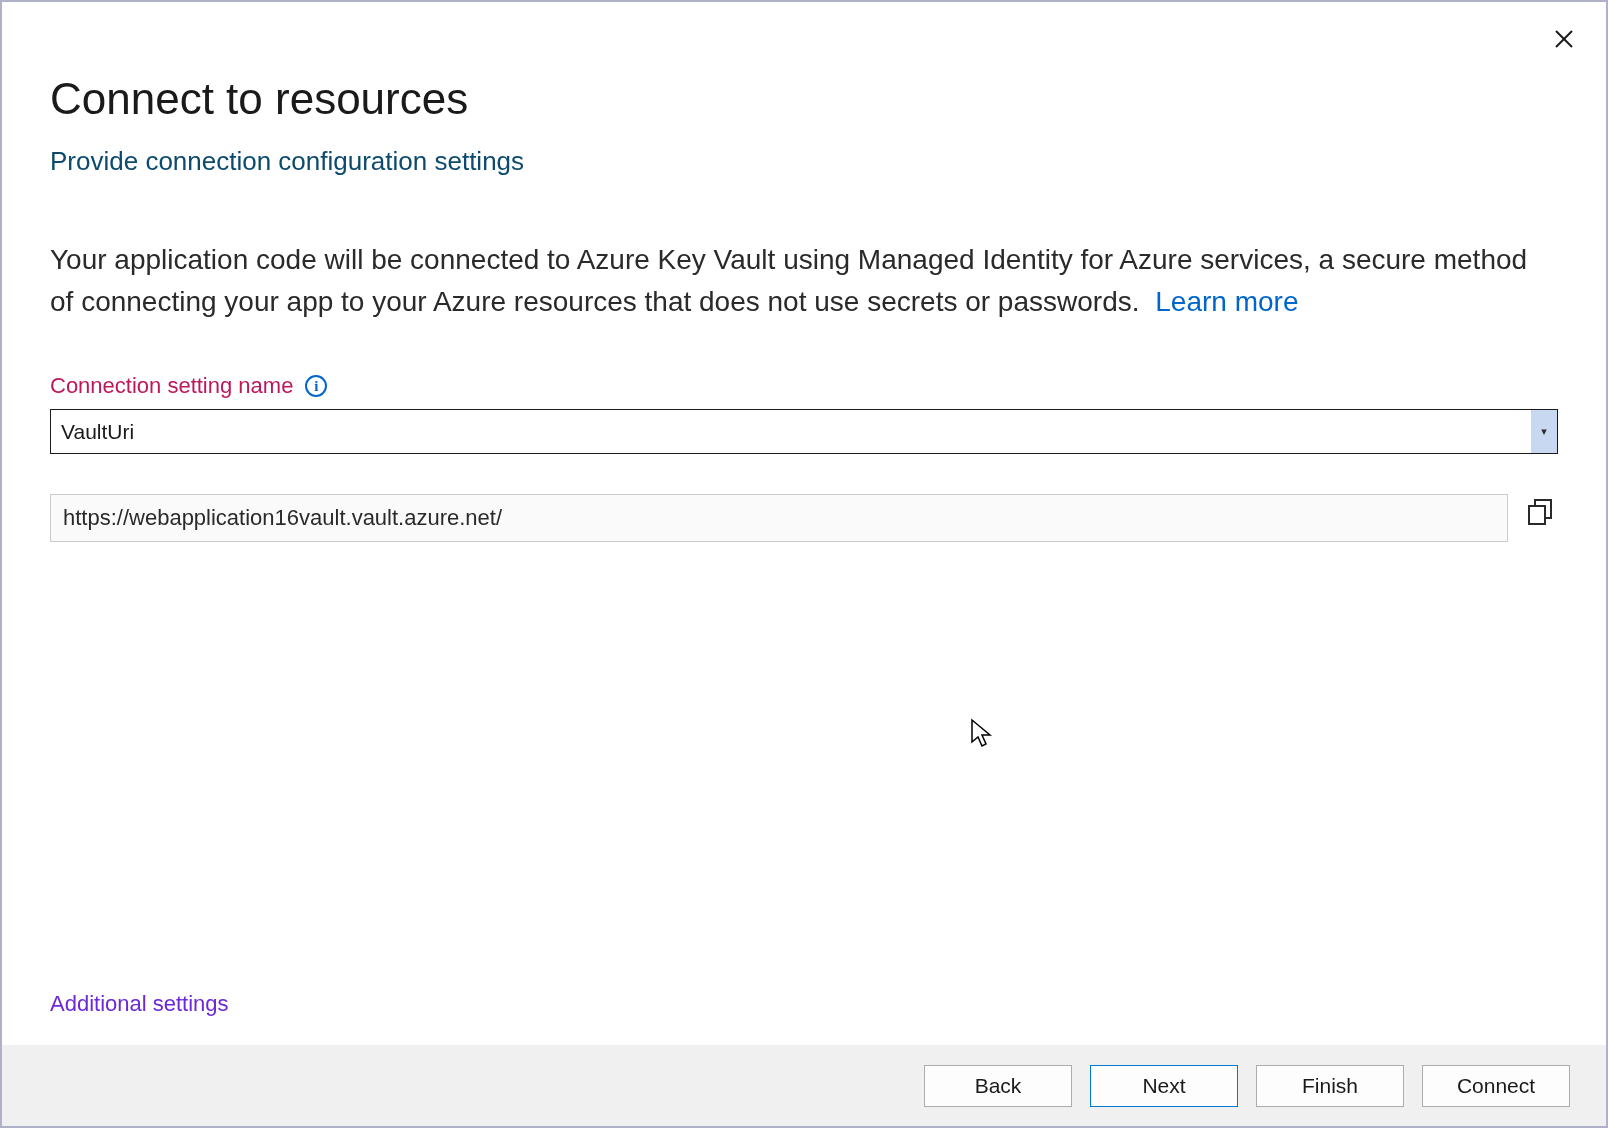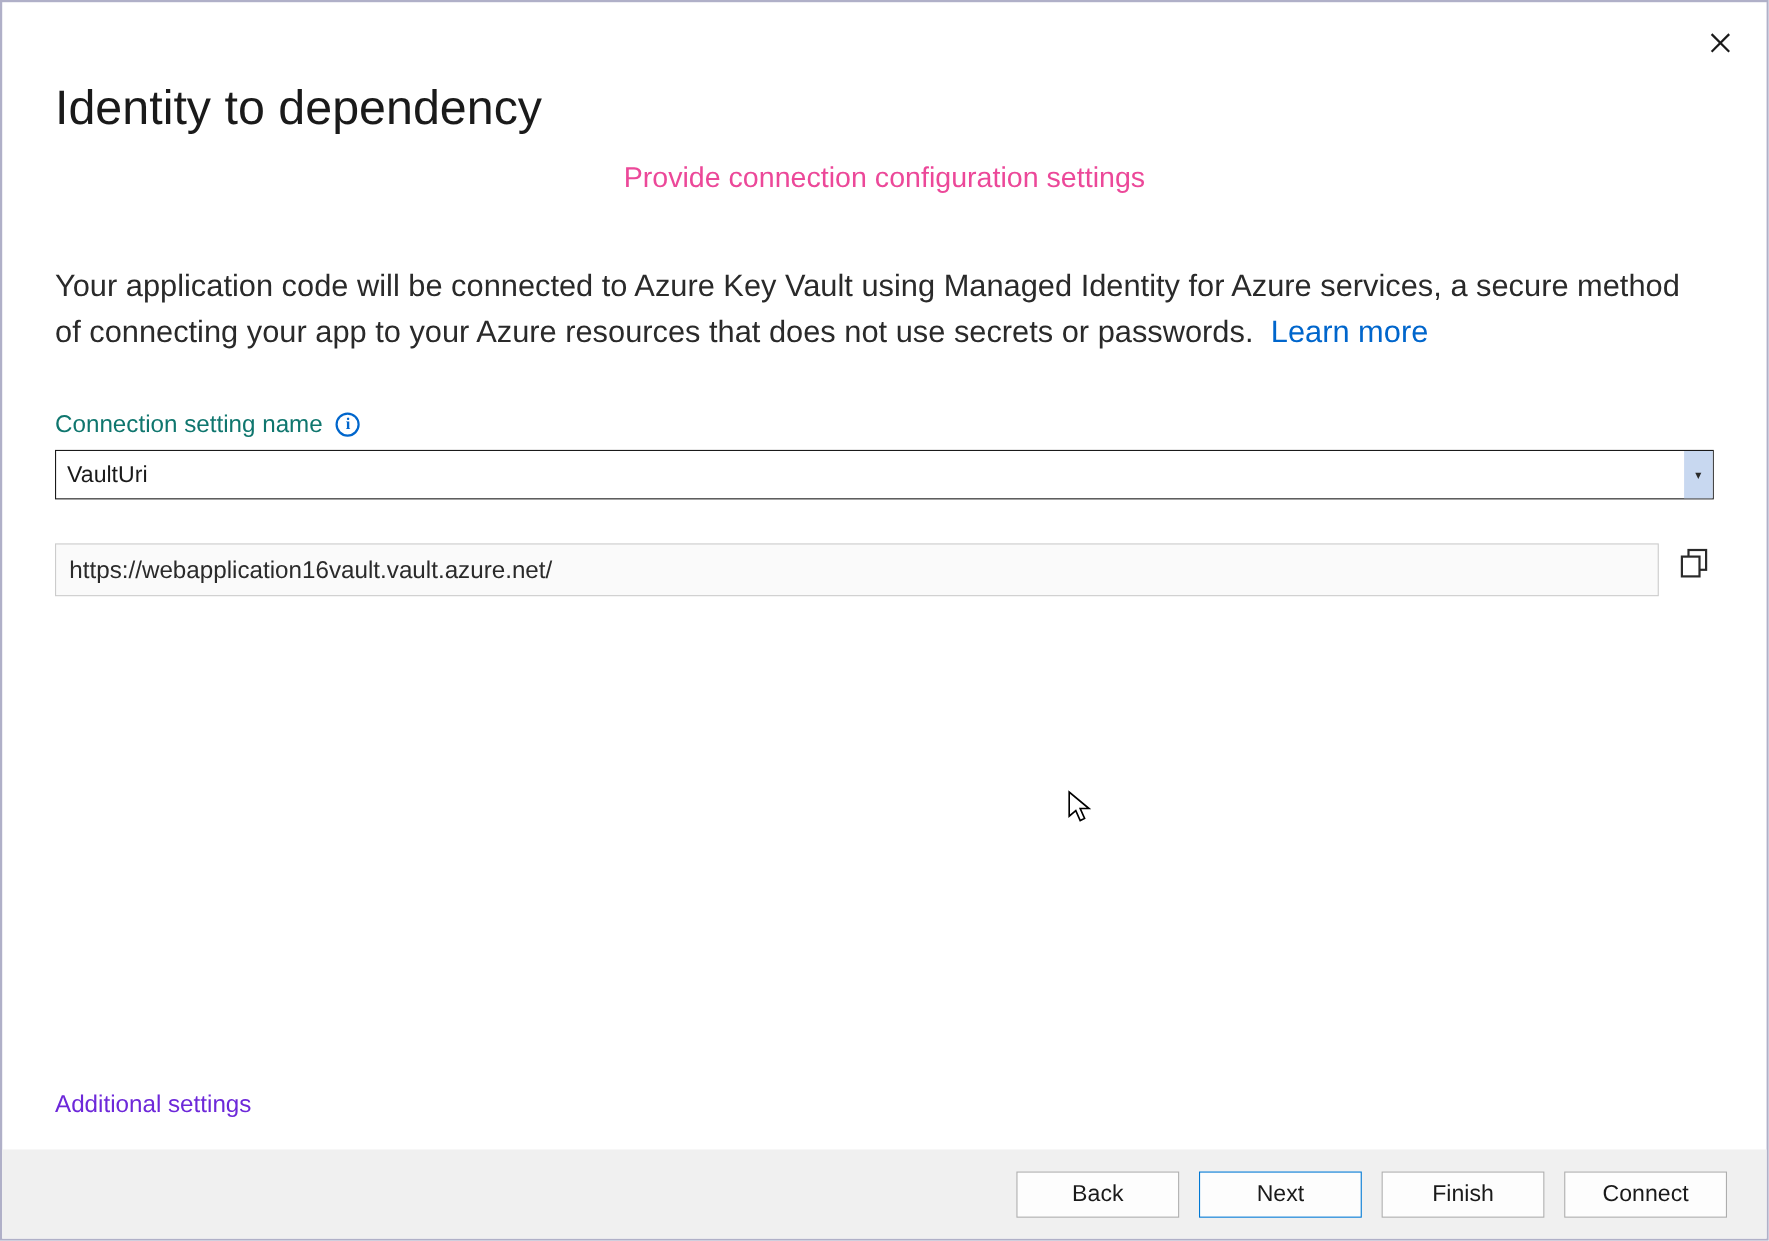--- a/index.html
+++ b/index.html
@@ -54,23 +54,22 @@
     .header-title {
       font-size: 44px;
       font-weight: 350;
       color: #1a1a1a;
       margin-bottom: 22px;
     }
     
     .header-subtitle {
       font-size: 26px;
       font-weight: 400;
-      color: #ec4899;
+      color: #0c4a6e;
       margin-bottom: 62px;
-      text-align: center;
     }
     
     .description {
       font-size: 28px;
       font-weight: 400;
       color: #2a2a2a;
       line-height: 1.5;
       margin-bottom: 50px;
     }
     
@@ -83,21 +82,21 @@
     .field-label-row {
       display: flex;
       align-items: center;
       gap: 12px;
       margin-bottom: 10px;
     }
     
     .field-label {
       font-size: 22px;
       font-weight: 400;
-      color: #0f766e;
+      color: #be185d;
     }
     
     .info-icon {
       width: 22px;
       height: 22px;
       border: 2px solid #0066cc;
       border-radius: 50%;
       display: flex;
       align-items: center;
       justify-content: center;
@@ -222,21 +221,21 @@
     <span>
       <svg width="20" height="20" viewBox="0 0 20 20">
         <line x1="2" y1="2" x2="18" y2="18" stroke="#1a1a1a" stroke-width="2"></line>
         <line x1="18" y1="2" x2="2" y2="18" stroke="#1a1a1a" stroke-width="2"></line>
       </svg>
     </span>
   </button>
 
   <div class="content">
 
-    <h1 class="header-title">Identity to dependency</h1>
+    <h1 class="header-title">Connect to resources</h1>
 
     <div class="header-subtitle">Provide connection configuration settings</div>
 
     <div class="description">
       <span>Your application code will be connected to Azure Key Vault using Managed Identity for Azure services, a secure method of connecting your app to your Azure resources that does not use secrets or passwords.</span>
       <a href="#" class="learn-more">Learn more</a>
     </div>
 
     <div class="field-label-row">
       <span class="field-label">Connection setting name</span>

